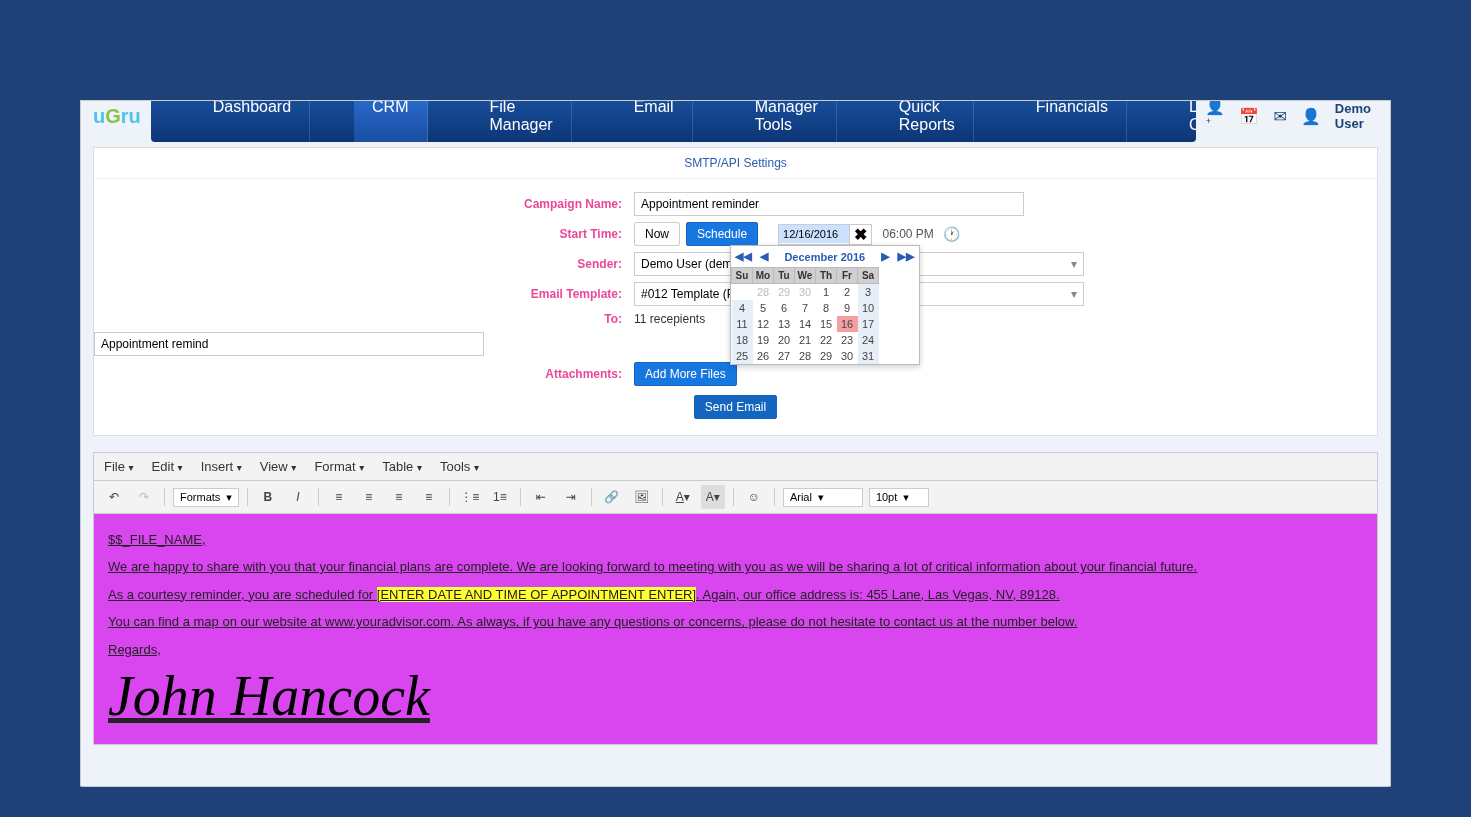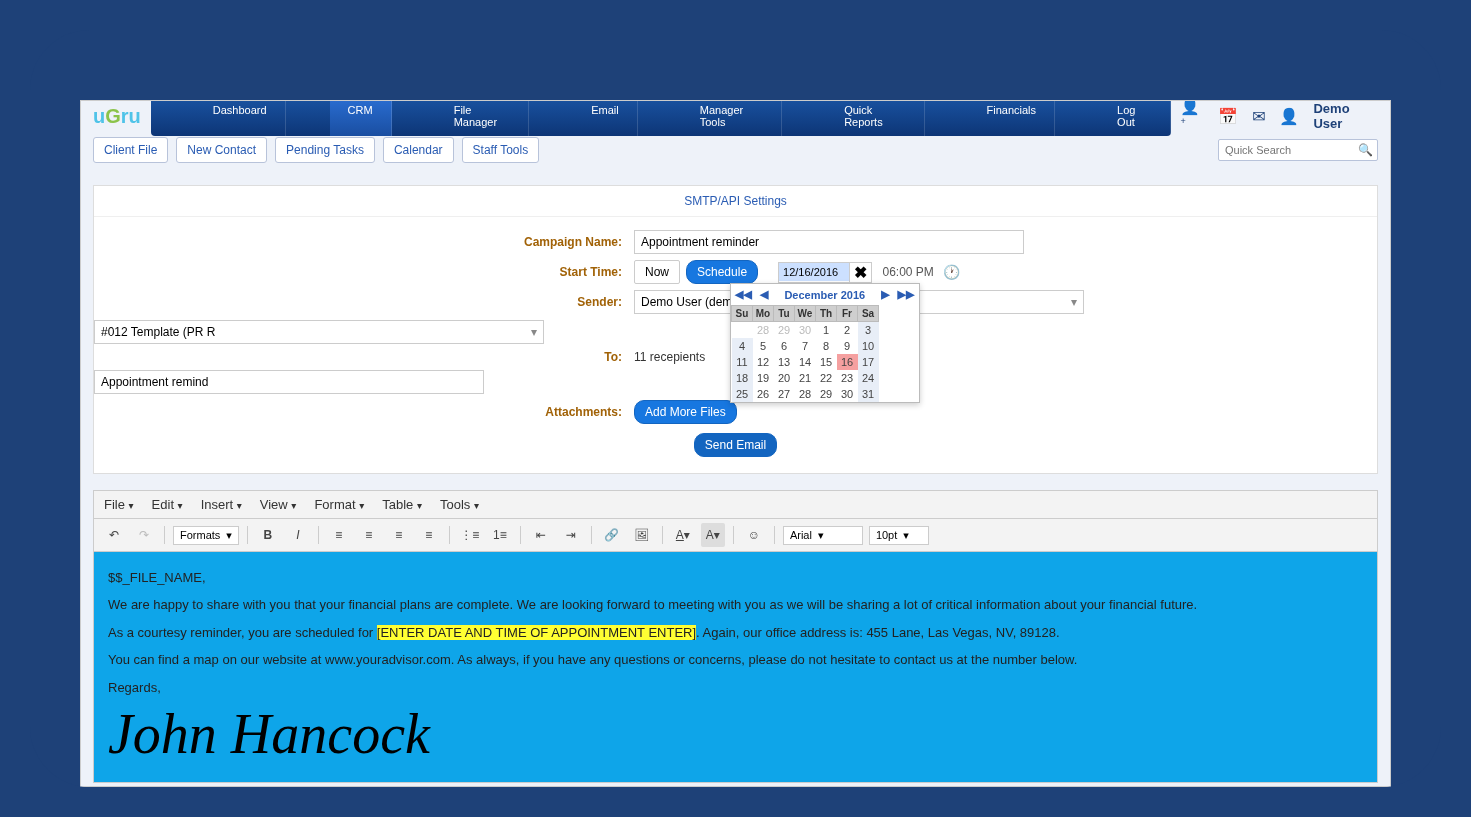--- a/index.html
+++ b/index.html
@@ -40,21 +40,21 @@
 .logo .blue { color: #4fc3e8; }
 .main-nav {
   display: flex;
   margin: 0 auto;
   background: linear-gradient(#1a54a3, #0d3576);
   border-radius: 4px;
   overflow: hidden;
 }
 .main-nav .navitem {
   color: #fff;
-  font-size: 11px;
+  font-size: 16px;
   padding: 8px 18px;
   border-right: 1px solid rgba(255,255,255,0.15);
   cursor: pointer;
   margin-left: 44px;
 }
 .main-nav .navitem.active {
   background: linear-gradient(#2a6fd4, #1a4ea1);
 }
 .top-icons {
   display: flex;
@@ -119,21 +119,21 @@
   display: flex;
   align-items: center;
   padding: 3px 0;
 }
 .form-label {
   width: 540px;
   text-align: right;
   font-size: 12px;
   font-weight: bold;
   padding-right: 12px;
-  color: #a16207;
+  color: #ec4899;
 }
 .form-field {
   flex: 0 0 auto;
   display: flex;
   align-items: center;
   gap: 6px;
 }
 .text-input {
   border: 1px solid #ccc;
   font-size: 12px;
@@ -146,21 +146,20 @@
   padding: 4px 10px;
   border: 1px solid #ccc;
   border-radius: 2px;
   cursor: pointer;
   background: #fff;
 }
 .btn-primary {
   background: #1777e0;
   border-color: #1365c0;
   color: #fff;
-  border-radius: 10px;
 }
 .btn-primary.dark {
   background: #1365c0;
 }
 .date-input-wrap {
   display: flex;
   align-items: center;
   border: 1px solid #ccc;
 }
 .date-input {
@@ -289,26 +288,27 @@
   display: flex;
   align-items: center;
   gap: 6px;
   border: 1px solid #ccc;
   background: #fff;
   padding: 2px 6px;
   font-size: 11px;
   cursor: pointer;
 }
 .editor-body {
-  background: #0ea5e9;
+  background: #d946ef;
   padding: 10px 14px;
   font-size: 13px;
   color: #222;
   line-height: 1.8;
   min-height: 230px;
+  text-decoration: underline;
 }
 .editor-body p { margin: 4px 0; }
 .hl { background: #ffff33; }
 .signature {
   font-family: 'Brush Script MT', cursive;
   font-style: italic;
   font-size: 56px;
   line-height: 0.9;
   margin-top: 10px;
   color: #000;
@@ -336,33 +336,20 @@
         </div>
     <div class="top-icons">
       <span>👤<sup style="font-size:9px">+</sup></span>
       <span>📅</span>
       <span>✉</span>
       <span>👤</span>
       <span class="user-label">Demo User</span>
     </div>
   </div>
 
-  <div class="subbar">
-    <div id="subtabs" style="display:flex;gap:8px">
-          <div class="tab-btn">Client File</div>
-          <div class="tab-btn">New Contact</div>
-          <div class="tab-btn">Pending Tasks</div>
-          <div class="tab-btn">Calendar</div>
-          <div class="tab-btn">Staff Tools</div>
-        </div>
-    <div class="quick-search">
-      <input type="text" placeholder="Quick Search" style="">
-      <span class="search-icon">🔍</span>
-    </div>
-  </div>
 
   <div class="content-panel" style="position:relative">
     <div class="panel-title">SMTP/API Settings</div>
 
     <div class="form-area">
       <div class="form-row">
         <div class="form-label">Campaign Name:</div>
         <div class="form-field">
           <input class="text-input wide" value="Appointment reminder" style="">
         </div>
@@ -457,20 +444,21 @@
         <div class="form-label">Sender:</div>
         <div class="form-field">
           <div class="select-wrap">
             <span>Demo User (demo@</span>
             <span class="caret">▾</span>
           </div>
         </div>
       </div>
 
       <div class="form-row">
+        <div class="form-label">Email Template:</div>
         <div class="form-field">
           <div class="select-wrap">
             <span>#012 Template (PR R</span>
             <span class="caret">▾</span>
           </div>
         </div>
       </div>
 
       <div class="form-row">
         <div class="form-label">To:</div>

